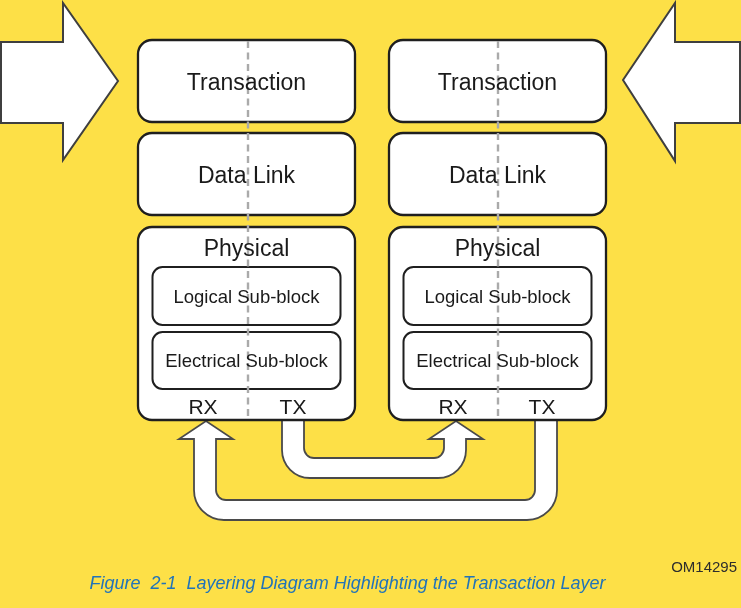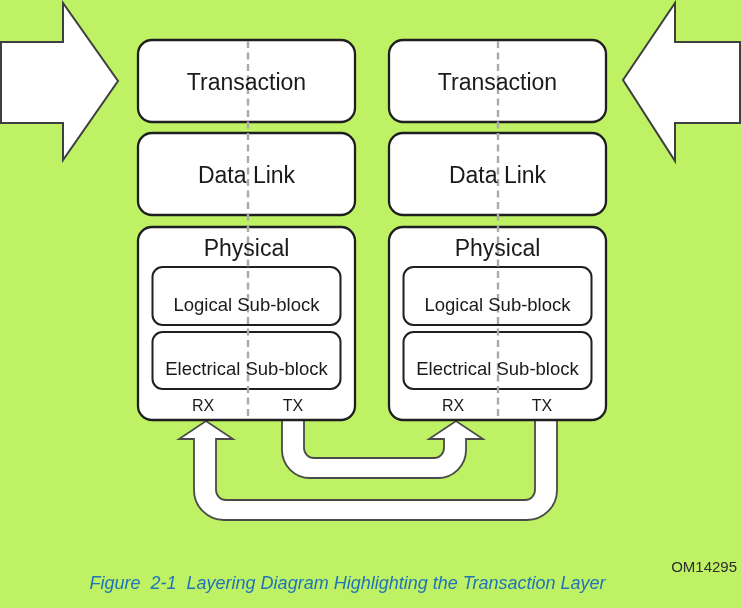--- a/index.html
+++ b/index.html
@@ -4,39 +4,39 @@
 <style>
   html, body {
     margin: 0;
     padding: 0;
     background: #ffffff;
   }
   .page {
     position: relative;
     width: 741px;
     height: 608px;
-    background: #bef264;
+    background: #fde047;
     font-family: "Liberation Sans", sans-serif;
     overflow: hidden;
   }
   .diagram-svg {
     position: absolute;
     left: 0;
     top: 0;
   }
   .lbl {
     position: absolute;
     transform: translate(-50%, -50%);
     color: #1a1a1a;
     white-space: nowrap;
     line-height: 1;
   }
   .lbl-lg { font-size: 23px; }
-  .lbl-md { font-size: 18.5px; margin-top: 8px; }
-  .lbl-sm { font-size: 16px; }
+  .lbl-md { font-size: 18.5px; }
+  .lbl-sm { font-size: 21px; }
   .artwork-id {
     position: absolute;
     top: 559px;
     right: 4px;
     font-size: 15px;
     color: #2d2d2d;
     line-height: 1;
   }
   .caption {
     position: absolute;

